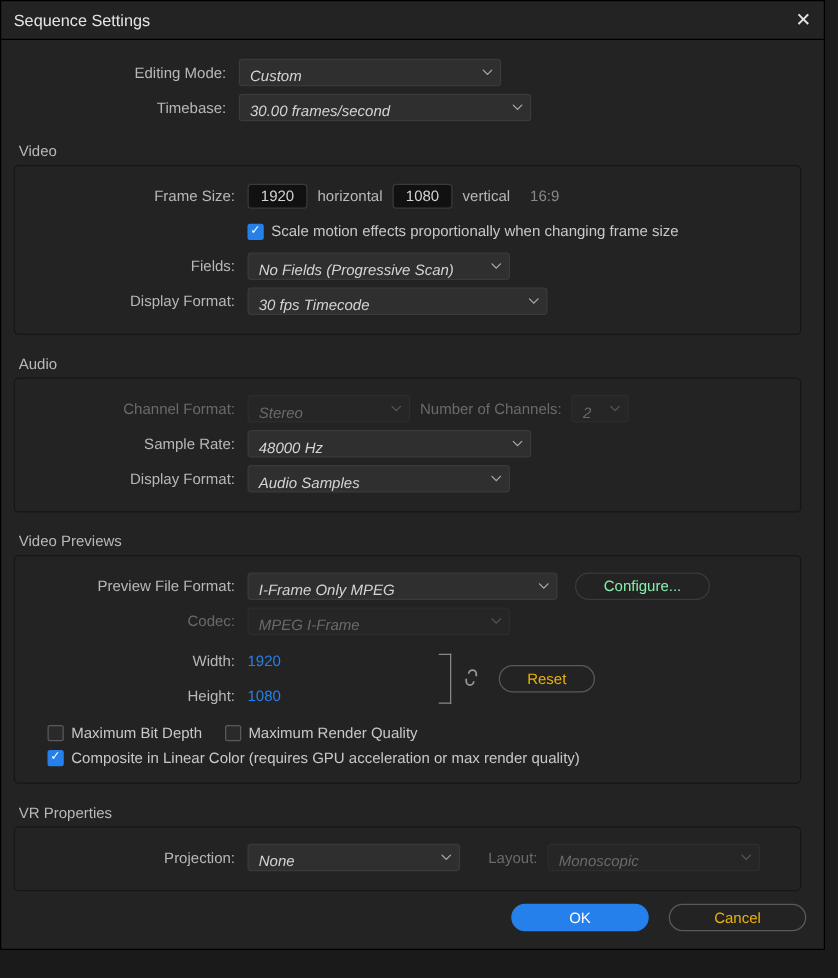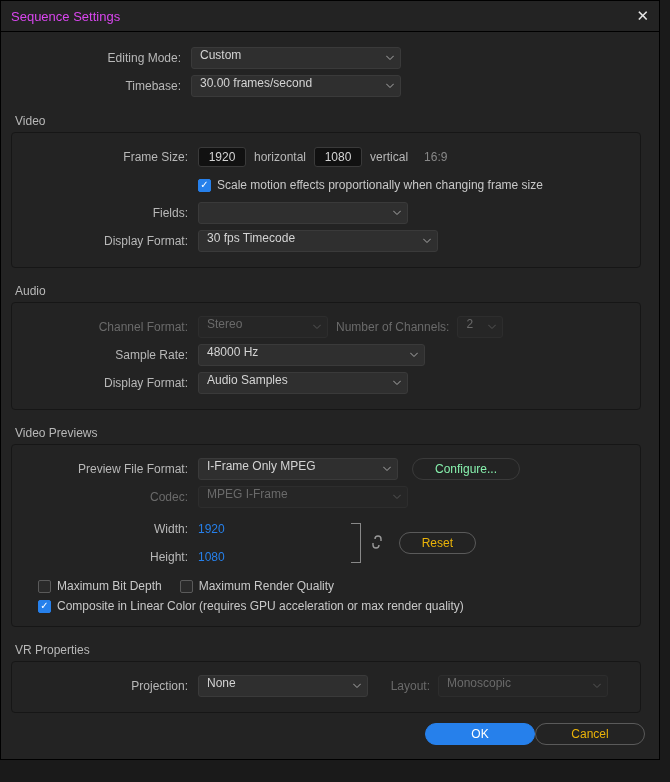--- a/index.html
+++ b/index.html
@@ -21,37 +21,38 @@
     display: flex;
     flex-direction: column;
   }
   .titlebar {
     display: flex;
     justify-content: space-between;
     align-items: center;
     padding: 6px 10px;
     border-bottom: 1px solid #000;
   }
-  .titlebar-title { color: #d946ef; font-size: 13px; }
+  .titlebar-title { color: #e5e5e5; font-size: 13px; }
   .close-x { font-size: 15px; color: #e6e6e6; cursor: pointer; }
   .content { padding: 10px 18px 10px 10px; flex: 1; overflow: hidden; }
   .row { display: flex; align-items: center; margin: 4px 0; min-height: 24px; }
   .label { width: 180px; text-align: right; padding-right: 10px; color: #b8b8b8; }
   .label.disabled { color: #6a6a6a; }
   .select {
     background: #2f2f2f;
     border: 1px solid #3a3a3a;
     border-radius: 3px;
     height: 22px;
     padding: 0 18px 0 8px;
     color: #d4d4d4;
     position: relative;
     display: flex;
-    align-items: flex-start;
+    align-items: flex-end;
     min-width: 200px;
+    font-style: italic;
   }
   .select.disabled { color: #6a6a6a; background: #262626; border-color: #2d2d2d; }
   .select .chev {
     position: absolute;
     right: 6px;
     top: 50%;
     transform: translateY(-50%);
   }
   .chev svg { display: block; }
   .section-title { color: #b8b8b8; margin: 16px 0 4px 4px; }
@@ -95,21 +96,21 @@
     justify-content: center;
     color: #eab308;
     background: transparent;
     cursor: pointer;
   }
   .pillbtn.primary { background: #2680eb; border-color: #2680eb; color: #fff; }
   .pillbtn.disabled { color: #86efac; border-color: #3a3a3a; cursor: default; }
   .footer {
     display: flex;
     justify-content: flex-end;
-    gap: 0;
+    gap: 16px;
     padding: 10px 14px 14px 0;
   }
   .bracket {
     width: 10px; height: 40px;
     border-right: 1px solid #888;
     border-top: 1px solid #888;
     border-bottom: 1px solid #888;
     margin: 0 10px 0 6px;
   }
   .linkicon { color: #999; margin-right: 16px; }
@@ -132,21 +133,21 @@
         <span>Custom</span>
         <span class="chev">
             <svg width="8" height="5">
               <path d="M0 0 L4 4 L8 0" fill="none" stroke="#aaa"></path>
             </svg>
           </span>
       </div>
     </div>
     <div class="row">
       <div class="label">Timebase:</div>
-      <div class="select" style="width:210px">
+      <div class="select" style="width:234px">
         <span>30.00  frames/second</span>
         <span class="chev">
             <svg width="8" height="5">
               <path d="M0 0 L4 4 L8 0" fill="none" stroke="#aaa"></path>
             </svg>
           </span>
       </div>
     </div>
 
     <div class="section-title">Video</div>
@@ -166,20 +167,21 @@
       <div class="row">
         <div class="label"></div>
         <div class="chk-row">
           <span class="checkbox checked"></span>
           <span class="chk-label">Scale motion effects proportionally when changing frame size</span>
         </div>
       </div>
       <div class="row">
         <div class="label">Fields:</div>
         <div class="select" style="width:210px">
+          <span>No Fields (Progressive Scan)</span>
           <span class="chev">
               <svg width="8" height="5">
                 <path d="M0 0 L4 4 L8 0" fill="none" stroke="#aaa"></path>
               </svg>
             </span>
         </div>
       </div>
       <div class="row">
         <div class="label">Display Format:</div>
         <div class="select" style="width:240px">
@@ -236,21 +238,21 @@
               </svg>
             </span>
         </div>
       </div>
     </div>
 
     <div class="section-title">Video Previews</div>
     <div class="panel">
       <div class="row">
         <div class="label">Preview File Format:</div>
-        <div class="select" style="width:200px">
+        <div class="select" style="width:248px">
           <span>I-Frame Only MPEG</span>
           <span class="chev">
               <svg width="8" height="5">
                 <path d="M0 0 L4 4 L8 0" fill="none" stroke="#aaa"></path>
               </svg>
             </span>
         </div>
         <span style="width:14px"></span>
         <span class="pillbtn disabled">Configure...</span>
       </div>

